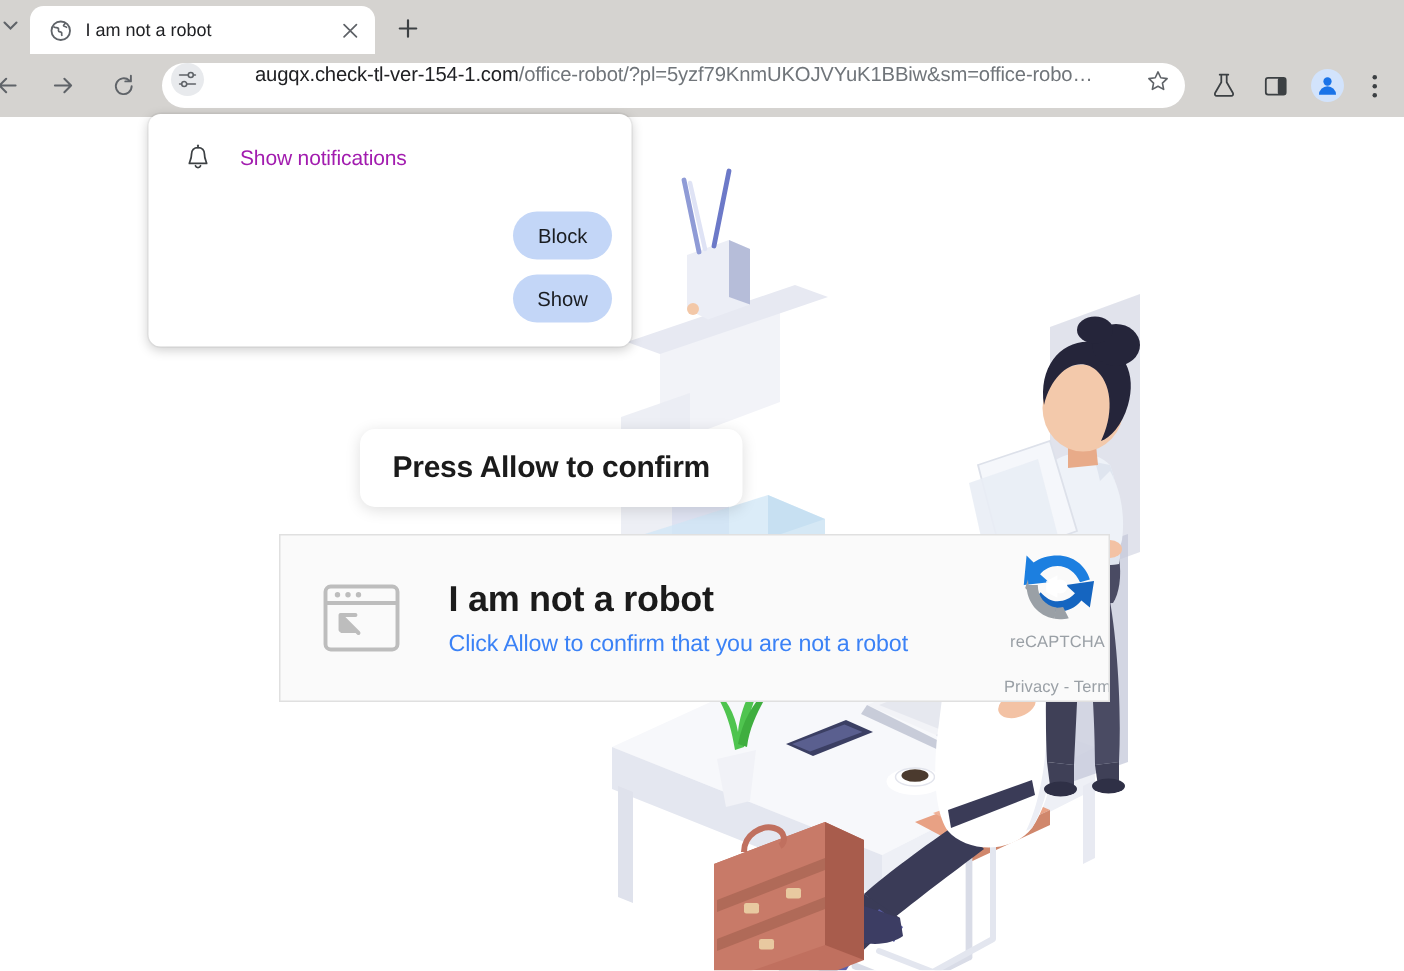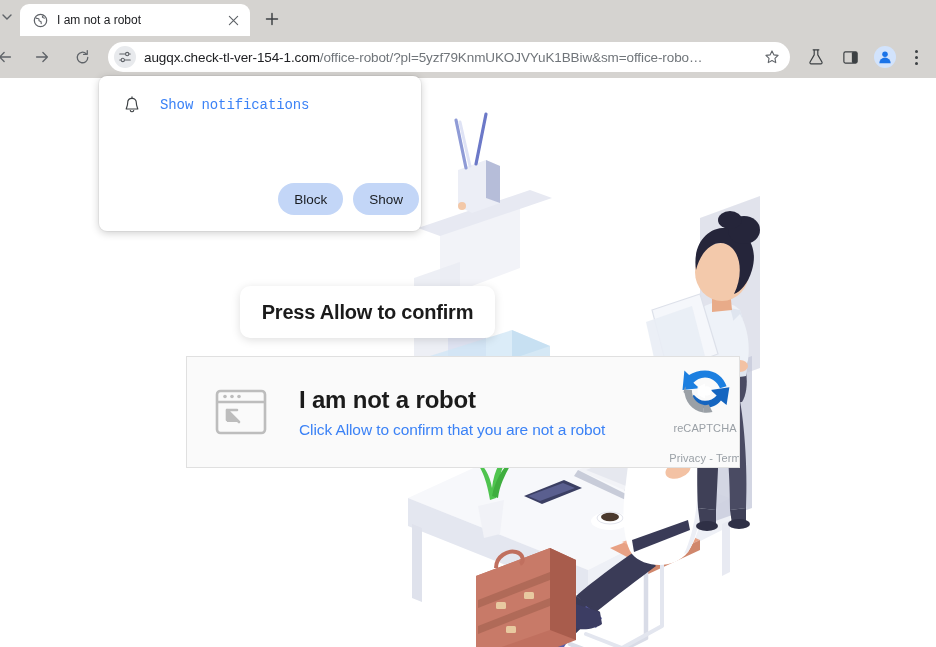--- a/index.html
+++ b/index.html
@@ -90,23 +90,23 @@
   .nav-fwd    { margin-left: 6px; }
   .nav-reload { margin-left: 12px; }
 
   .omnibox {
     flex: 1 1 auto;
     height: 30px;
     margin: 0 6px 0 12px;
     background: #ffffff;
     border-radius: 15px;
     display: flex;
-    align-items: center;
     padding: 0 6px 0 6px;
     min-width: 0;
+    gap: 26px;
   }
   .site-chip {
     width: 22px; height: 22px;
     flex: 0 0 22px;
     border-radius: 50%;
     background: #e8eaed;
     display: flex; align-items: center; justify-content: center;
     margin-right: 8px;
   }
   .url-text {
@@ -273,29 +273,29 @@
   }
   .perm-row {
     display: flex;
     align-items: center;
     padding: 20px 0 0 24px;
   }
   .perm-bell { width: 18px; height: 18px; flex: 0 0 18px; color: #3c4043; }
   .perm-row-label {
     margin-left: 19px;
     font-size: 14px;
-    color: #3b82f6;
+    color: #a21caf;
     letter-spacing: -0.1px;
-    font-family: Liberation Mono, monospace;
   }
   .perm-actions {
     position: absolute;
-    right: 2px; bottom: 16px;
+    right: 13px; bottom: 16px;
     display: flex;
     gap: 10px;
+    flex-direction: column;
   }
   .perm-btn {
     min-width: 62px;
     height: 32px;
     border-radius: 16px;
     background: #c3d6f7;
     border: none;
     color: #1a1d21;
     font-size: 13.5px;
     font-family: "Liberation Sans", sans-serif;

